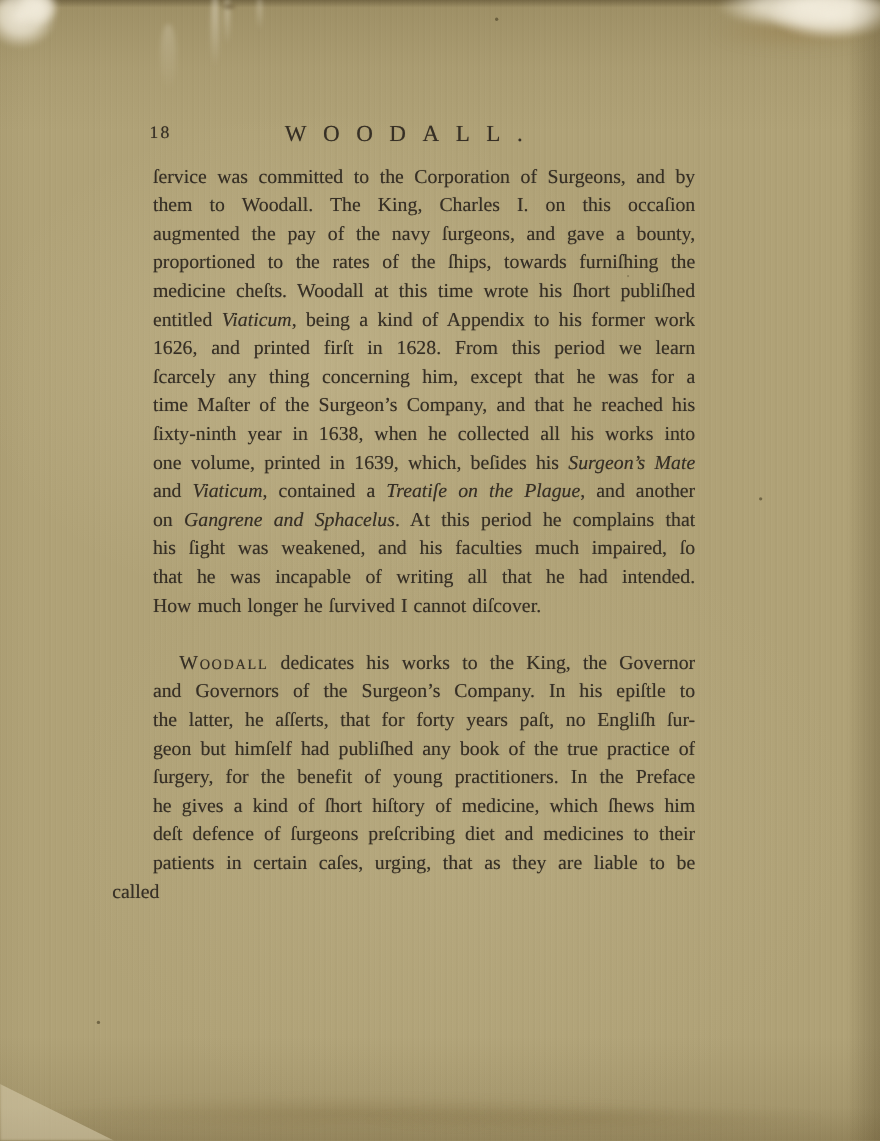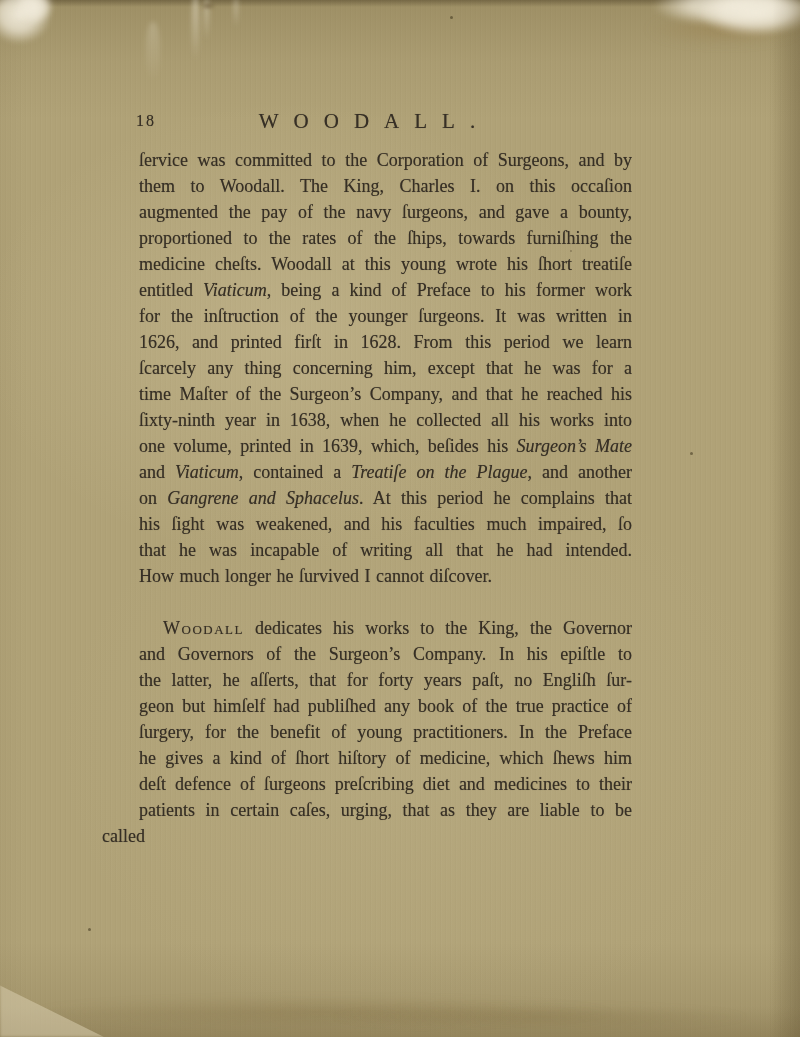--- a/index.html
+++ b/index.html
@@ -102,23 +102,22 @@
     <div class="header">
       <span class="pagenum">18</span>
       <span class="running-title">WOODALL.</span>
     </div>
     <div class="text-block">
         <div class="paragraph">
           <div class="line"><span>ſervice was committed to the Corporation of Surgeons, and by</span></div>
           <div class="line"><span>them to Woodall. The King, Charles I. on this occaſion</span></div>
           <div class="line"><span>augmented the pay of the navy ſurgeons, and gave a bounty,</span></div>
           <div class="line"><span>proportioned to the rates of the ſhips, towards furniſhing the</span></div>
-          <div class="line"><span>medicine cheſts. Woodall at this young wrote his ſhort treatiſe</span></div>
-          <div class="line"><span>entitled </span><span class="it">Viaticum</span><span>, being a kind of Preface to his former work</span></div>
-          <div class="line"><span>for the inſtruction of the younger ſurgeons. It was written in</span></div>
+          <div class="line"><span>medicine cheſts. Woodall at this time wrote his ſhort publiſhed</span></div>
+          <div class="line"><span>entitled </span><span class="it">Viaticum</span><span>, being a kind of Appendix to his former work</span></div>
           <div class="line"><span>1626, and printed firſt in 1628. From this period we learn</span></div>
           <div class="line"><span>ſcarcely any thing concerning him, except that he was for a</span></div>
           <div class="line"><span>time Maſter of the Surgeon’s Company, and that he reached his</span></div>
           <div class="line"><span>ſixty-ninth year in 1638, when he collected all his works into</span></div>
           <div class="line"><span>one volume, printed in 1639, which, beſides his </span><span class="it">Surgeon’s Mate</span></div>
           <div class="line"><span>and </span><span class="it">Viaticum</span><span>, contained a </span><span class="it">Treatiſe on the Plague</span><span>, and another</span></div>
           <div class="line"><span>on </span><span class="it">Gangrene and Sphacelus</span><span>. At this period he complains that</span></div>
           <div class="line"><span>his ſight was weakened, and his faculties much impaired, ſo</span></div>
           <div class="line"><span>that he was incapable of writing all that he had intended.</span></div>
           <div class="line no-just"><span>How much longer he ſurvived I cannot diſcover.</span></div>

